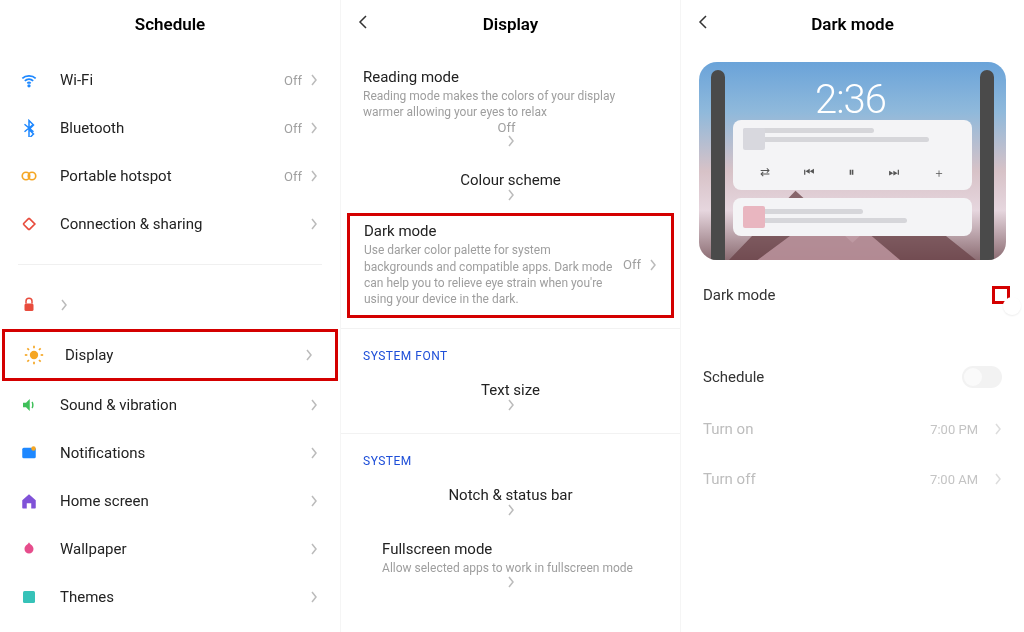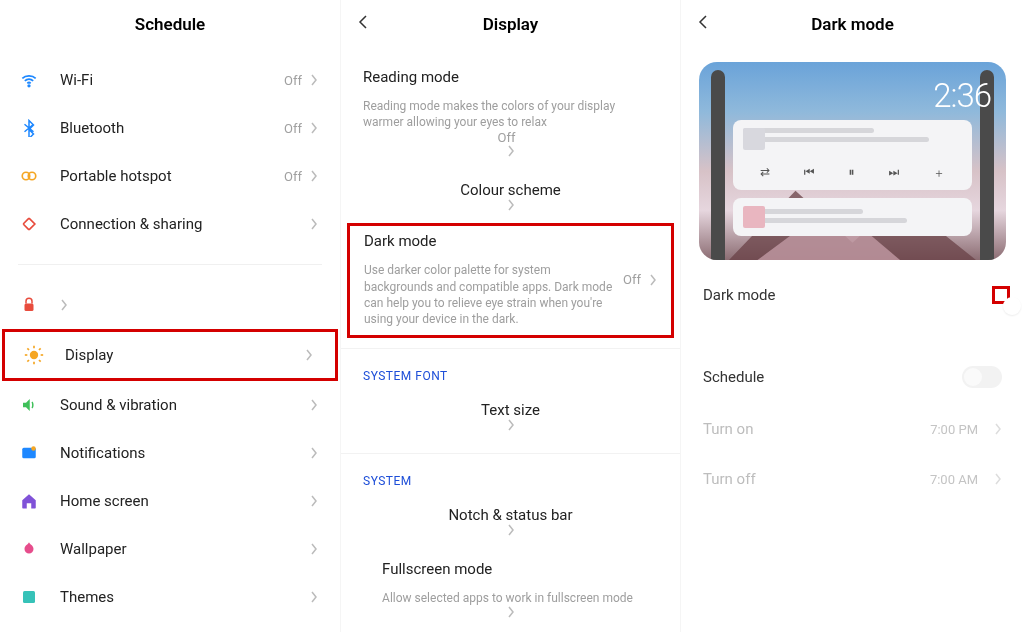--- a/index.html
+++ b/index.html
@@ -87,21 +87,21 @@
   }
   .pane1 .hl-row { margin:0 2px; }
 
   
   .row2 {
     padding: 12px 22px 12px 22px;
     flex-direction: column;
   }
   .row2-col { flex:1; display:flex; flex-direction:column; }
   .row2-title { font-size: 15px; color:#222; }
-  .row2-sub { font-size: 12px; color: #9e9e9e; margin-top:12px; line-height:1.35; padding-right:6px;}
+  .row2-sub { font-size: 12px; color: #9e9e9e; margin-top:2px; line-height:1.35; padding-right:6px;}
   .section-label {
     font-size: 12px;
     letter-spacing: 0.5px;
     color: #1d4ed8;
     padding: 10px 22px 6px 22px;
     text-transform: uppercase;
   }
   .sep2 { height:1px; background:#f2f2f2; margin: 10px 0; }
 
   .pane2 .hl-box {
@@ -124,24 +124,24 @@
     top:8px;
     width:14px;
     bottom:0;
     background:#4a4a4a;
     border-radius:10px 10px 0 0;
   }
   .phone-bezel.left { left:12px; }
   .phone-bezel.right { right:12px; }
   .preview-time {
     position:absolute;
-    top:14px; left:0; right:15px;
-    text-align:right;
+    top:14px; left:0; right:4px;
+    text-align:center;
     color:#fff;
-    font-size:33px;
+    font-size:40px;
     font-weight:300;
     letter-spacing:-1px;
   }
   .notif-card {
     position:absolute;
     left:34px; right:34px;
     background:#f4f4f6;
     border-radius:8px;
     padding:8px 10px;
   }

